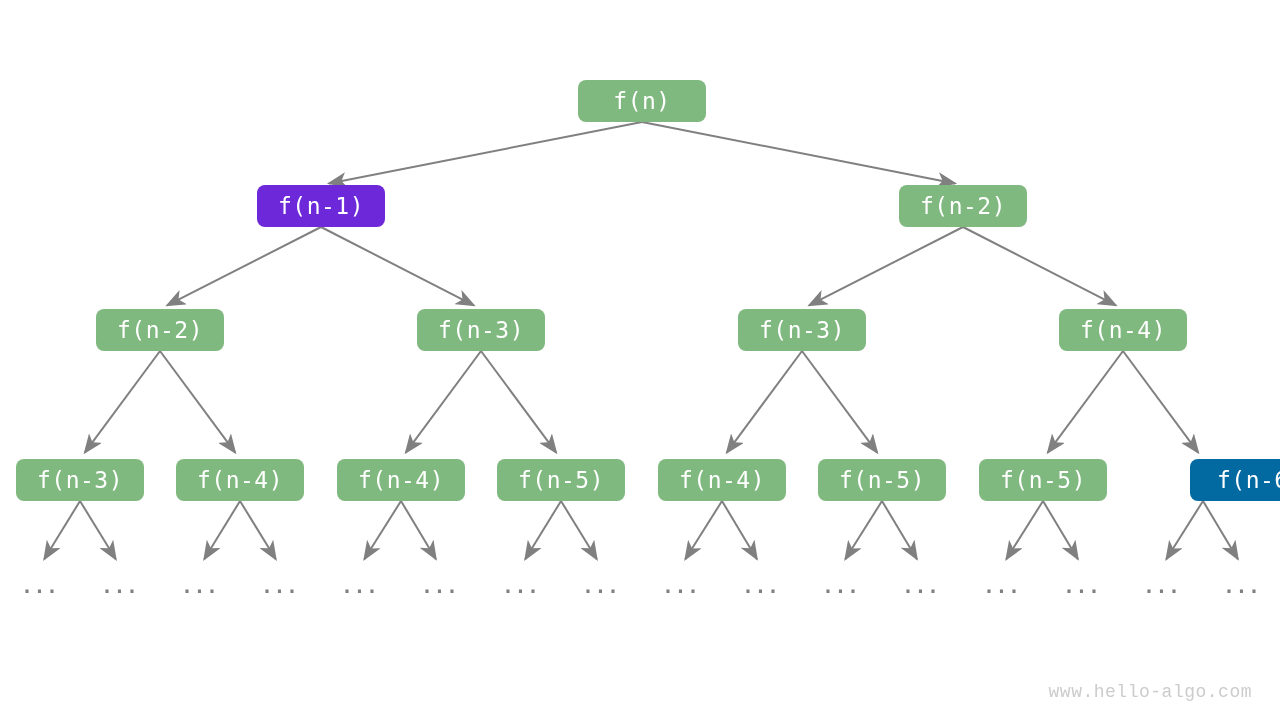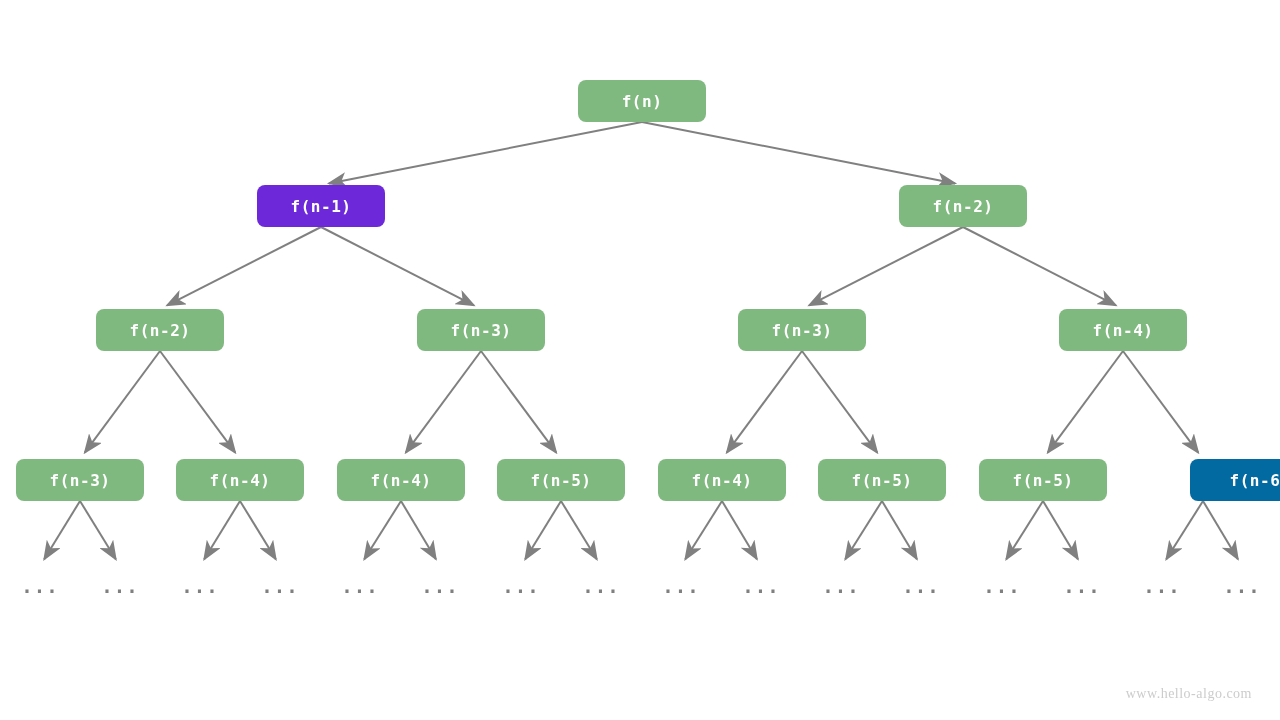--- a/index.html
+++ b/index.html
@@ -28,22 +28,22 @@
     width: 1280px;
     height: 720px;
     pointer-events: none;
   }
   .node {
     position: absolute;
     background: #80b980;
     border-radius: 8px;
     color: #ffffff;
     font-family: "DejaVu Sans Mono", "Liberation Mono", monospace;
-    font-size: 16px;
-    font-weight: bold;
+    font-size: 23px;
+    font-weight: normal;
     display: flex;
     align-items: center;
     justify-content: center;
     letter-spacing: 0.5px;
     box-sizing: border-box;
   }
   .ellipsis {
     position: absolute;
     color: #808080;
     font-family: "DejaVu Sans Mono", "Liberation Mono", monospace;
@@ -54,22 +54,22 @@
     align-items: center;
     justify-content: center;
     height: 20px;
     box-sizing: border-box;
   }
   #watermark {
     position: absolute;
     right: 28px;
     bottom: 18px;
     color: #cccccc;
-    font-family: Liberation Serif, serif;
-    font-size: 14px;
+    font-family: Liberation Mono, monospace;
+    font-size: 18px;
     letter-spacing: 0.5px;
     white-space: nowrap;
   }
 </style>
 </head>
 <body>
 
 <div id="canvas">
 
   <svg id="edges" viewBox="0 0 1280 720" xmlns="http://www.w3.org/2000/svg">

